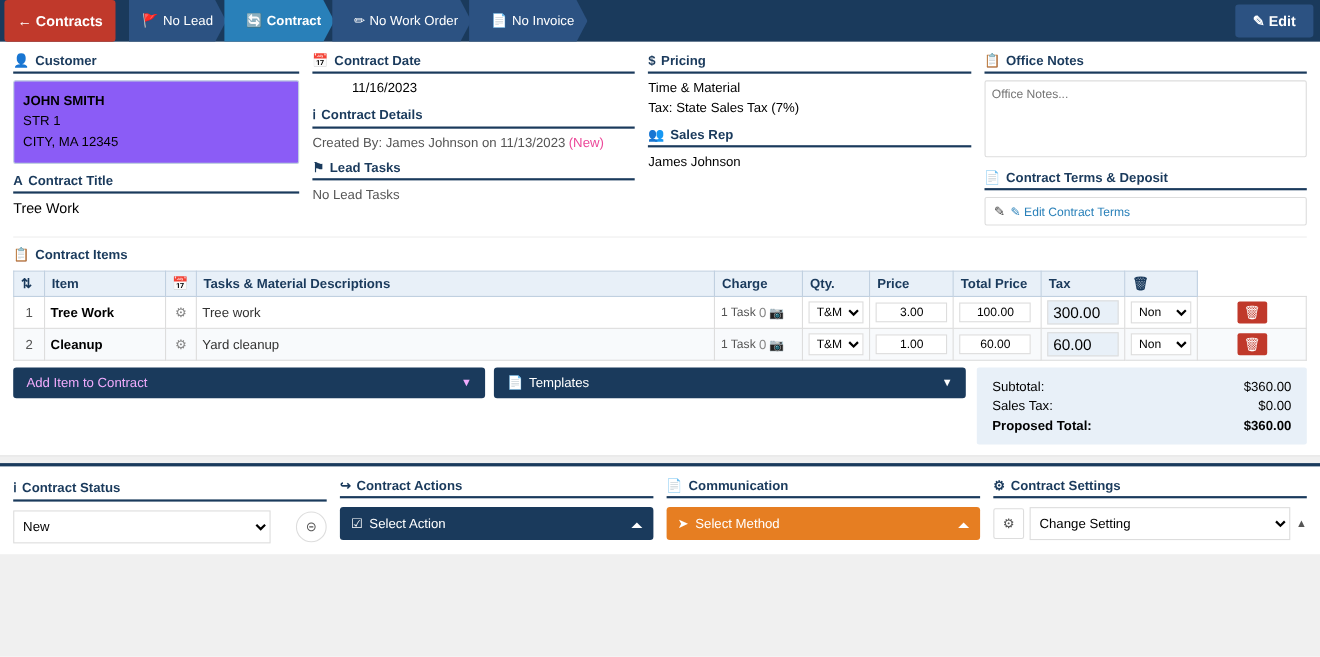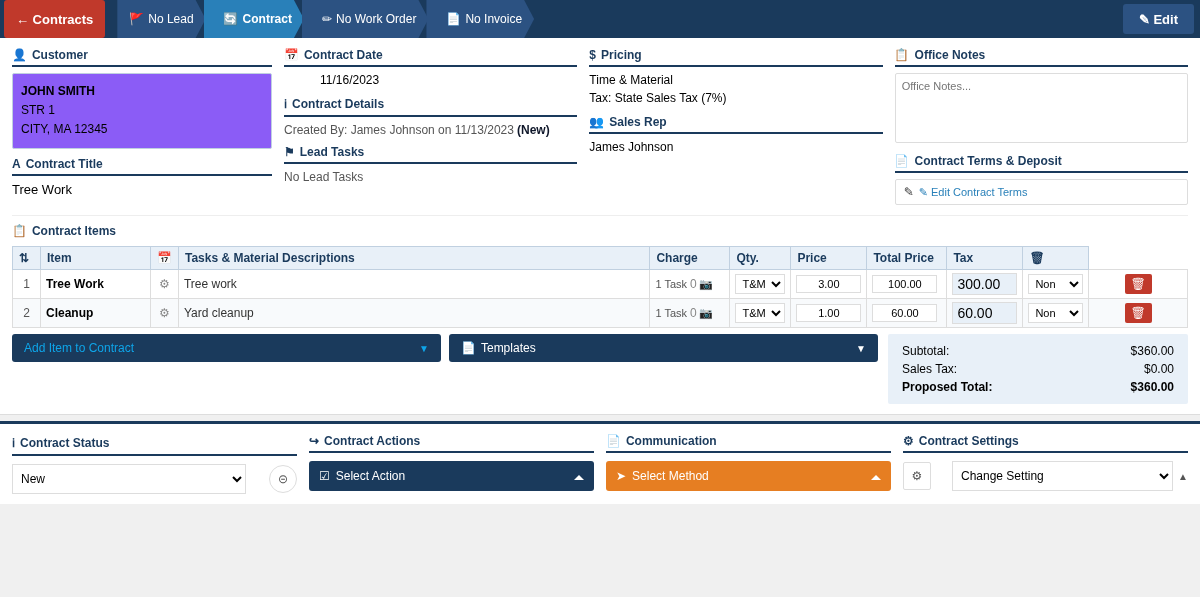--- a/index.html
+++ b/index.html
@@ -21,59 +21,59 @@
     }
 
     
     .main-content { background: white; padding: 10px 12px; border-bottom: 1px solid #ddd; }
 
     
     .top-grid { display: grid; grid-template-columns: 260px 1fr 1fr 1fr; gap: 12px; margin-bottom: 10px; }
     .section-header { display: flex; align-items: center; gap: 5px; font-weight: bold; font-size: 12px; color: #1a3a5c; border-bottom: 2px solid #1a3a5c; padding-bottom: 3px; margin-bottom: 6px; }
     .customer-box { background: #8b5cf6; border: 1px solid #c0d0e0; padding: 8px; font-size: 12px; line-height: 1.6; border-radius: 2px; }
     .red-text { color: #c0392b; }
-    .new-badge { color: #0f172a; cursor: pointer; font-weight: bold; }
+    .new-badge { color: #ec4899; cursor: pointer; }
 
     
     .office-notes-box { border: 1px solid #ddd; padding: 6px; min-height: 60px; color: #aaa; font-size: 11px; border-radius: 2px; }
     .terms-btn { width: 100%; background: white; border: 1px solid #ddd; padding: 5px 8px; cursor: pointer; display: flex; align-items: center; gap: 5px; color: #333; border-radius: 2px; }
 
     
     .items-section { border-top: 1px solid #eee; padding-top: 8px; }
     .items-header { display: flex; align-items: center; gap: 5px; font-weight: bold; font-size: 13px; color: #1a3a5c; margin-bottom: 8px; }
 
     
     table { width: 100%; border-collapse: collapse; font-size: 11px; }
     th { background: #e8f0f8; border: 1px solid #c0d0e0; padding: 4px 6px; text-align: left; font-weight: bold; color: #1a3a5c; }
     td { border: 1px solid #ddd; padding: 3px 5px; vertical-align: middle; }
     tr:nth-child(even) td { background: #f8fafc; }
     .tm-select { border: 1px solid #ddd; padding: 2px 2px; background: white; font-size: 11px; }
     .price-input { border: 1px solid #ddd; padding: 2px 4px; width: 65px; background: white; font-size: 11px; text-align: center; }
     .total-input { border: 1px solid #ddd; padding: 2px 4px; width: 65px; background: #e8f0f8; font-size: 14px; }
     .tax-select { border: 1px solid #ddd; padding: 2px 2px; background: white; font-size: 11px; width: 55px; }
     .del-btn { background: #c0392b; color: white; border: none; padding: 3px 6px; cursor: pointer; border-radius: 2px; }
-    .add-btn { background: #1a3a5c; color: #0ea5e9; border: none; padding: 7px 12px; cursor: pointer; display: flex; align-items: center; gap: 5px; border-radius: 3px; flex: 1; justify-content: space-between; }
+    .add-btn { background: #1a3a5c; color: #f0abfc; border: none; padding: 7px 12px; cursor: pointer; display: flex; align-items: center; gap: 5px; border-radius: 3px; flex: 1; justify-content: space-between; }
     .template-btn { background: #1a3a5c; color: white; border: none; padding: 7px 12px; cursor: pointer; display: flex; align-items: center; gap: 5px; border-radius: 3px; flex: 1; justify-content: space-between; }
 
     
     .totals-box { background: #e8f0f8; margin-left: auto; padding: 8px 14px; min-width: 250px; border-radius: 2px; }
     .total-row { display: flex; justify-content: space-between; padding: 2px 0; }
     .total-row.bold { font-weight: bold; }
 
     
     .bottom-grid { display: grid; grid-template-columns: 1fr 1fr 1fr 1fr; gap: 12px; background: white; padding: 10px 12px; border-top: 3px solid #1a3a5c; margin-top: 6px; }
     .bottom-section-header { display: flex; align-items: center; gap: 5px; font-weight: bold; font-size: 12px; color: #1a3a5c; border-bottom: 2px solid #1a3a5c; padding-bottom: 3px; margin-bottom: 8px; }
     .status-row { display: flex; gap: 23px; align-items: center; }
     .status-select { flex: 1; border: 1px solid #ddd; padding: 6px 4px; background: white; font-size: 12px; }
     .circle-btn { background: white; border: 1px solid #ddd; border-radius: 50%; width: 28px; height: 28px; display: flex; align-items: center; justify-content: center; cursor: pointer; color: #555; }
 
     .action-dropdown-btn { width: 100%; background: #1a3a5c; color: white; border: none; padding: 8px 10px; cursor: pointer; display: flex; align-items: center; gap: 6px; border-radius: 3px; justify-content: space-between; font-size: 12px; }
     .comm-btn { width: 100%; background: #e67e22; color: white; border: none; padding: 8px 10px; cursor: pointer; display: flex; align-items: center; gap: 6px; border-radius: 3px; justify-content: space-between; font-size: 12px; }
     .setting-row { display: flex; gap: 5px; align-items: center; }
-    .setting-select { flex: 1; border: 1px solid #ddd; padding: 6px 4px; background: white; font-size: 12px; margin-left: 16px; }
+    .setting-select { flex: 1; border: 1px solid #ddd; padding: 6px 4px; background: white; font-size: 12px; }
     .gear-btn { background: white; border: 1px solid #ddd; width: 28px; height: 28px; display: flex; align-items: center; justify-content: center; cursor: pointer; color: #555; border-radius: 2px; }
     .arrow-up { display: inline-block; border-left: 5px solid transparent; border-right: 5px solid transparent; border-bottom: 5px solid white; }
     .items-action-row { display: flex; align-items: flex-start; gap: 10px; margin-top: 6px; }
     .items-action-left { flex: 1; }
     .items-totals-right { min-width: 300px; }
   </style>
 </head>
 <body>
 
 <div class="top-nav">

